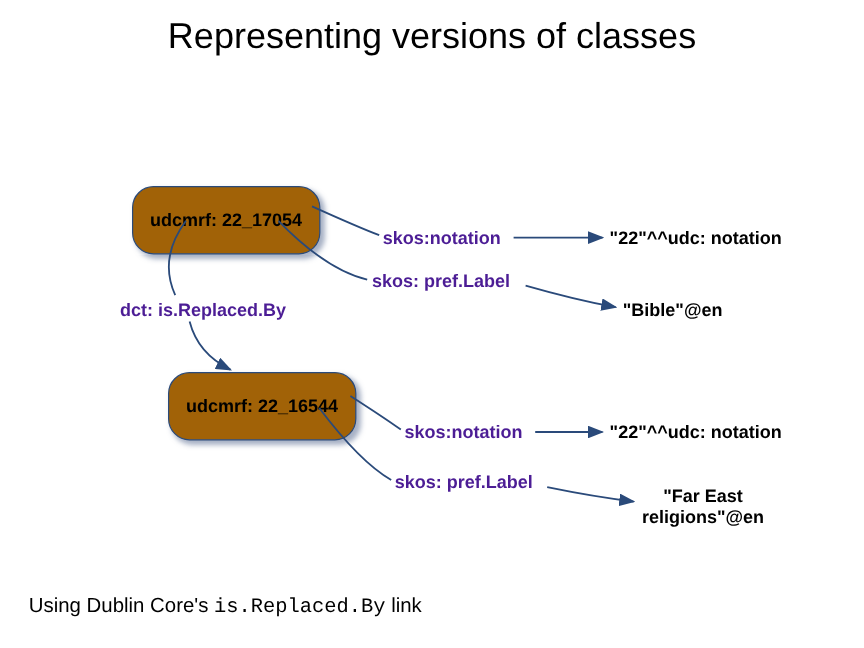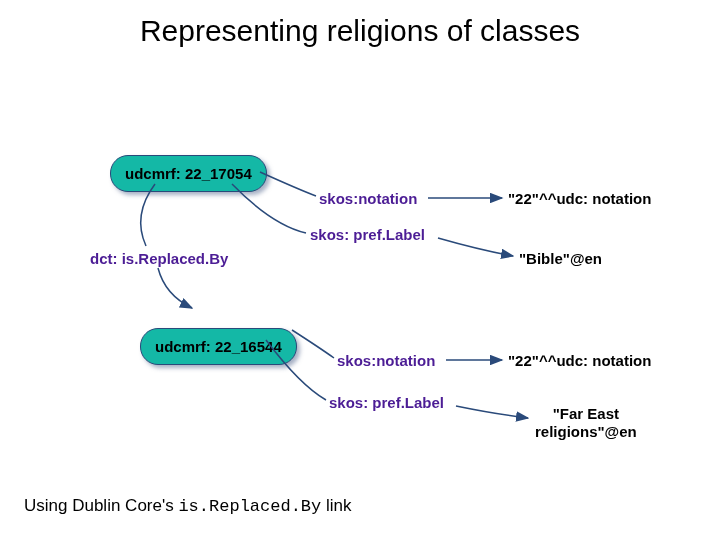--- a/index.html
+++ b/index.html
@@ -18,25 +18,25 @@
     transform: translateX(-50%);
     font-size: 30px;
     font-weight: 400;
     color: #000;
     white-space: nowrap;
   }
   .node {
     position: absolute;
     border: 1px solid #2a4a7a;
     border-radius: 18px;
-    padding: 9px 14px;
+    padding: 19px 14px;
     font-size: 15px;
     font-weight: 700;
     color: #000;
-    background: #14b8a6;
+    background: #a16207;
     box-shadow: 3px 3px 4px rgba(80,100,140,0.5);
     white-space: nowrap;
   }
   .edge-label {
     position: absolute;
     font-size: 15px;
     font-weight: 700;
     color: #4c1d95;
     white-space: nowrap;
   }
@@ -61,29 +61,29 @@
   svg.arrows {
     position: absolute;
     top: 0; left: 0;
     width: 720px; height: 540px;
     pointer-events: none;
   }
 </style>
 </head>
 <body>
 
-<div class="title">Representing religions of classes</div>
+<div class="title">Representing versions of classes</div>
 
 <div class="node" style="left:110px; top:155px;">udcmrf: 22_17054</div>
 
-<div class="node" style="left:140px; top:310px;margin-top:18px;">udcmrf: 22_16544</div>
+<div class="node" style="left:140px; top:310px;">udcmrf: 22_16544</div>
 
 <div class="edge-label" style="left:319px; top:190px;">skos:notation</div>
 <div class="edge-label" style="left:310px; top:226px;">skos: pref.Label</div>
-<div class="edge-label" style="left:90px; top:250px;">dct: is.Replaced.By</div>
+<div class="edge-label" style="left:100px; top:250px;">dct: is.Replaced.By</div>
 <div class="edge-label" style="left:337px; top:352px;">skos:notation</div>
 <div class="edge-label" style="left:329px; top:394px;">skos: pref.Label</div>
 
 <div class="literal" style="left:508px; top:190px;">"22"^^udc: notation</div>
 <div class="literal" style="left:519px; top:250px;">"Bible"@en</div>
 <div class="literal" style="left:508px; top:352px;">"22"^^udc: notation</div>
 <div class="literal" style="left:535px; top:405px; line-height:1.2;">
   <span>"Far East</span><br>
   <span>religions"@en</span>
 </div>

